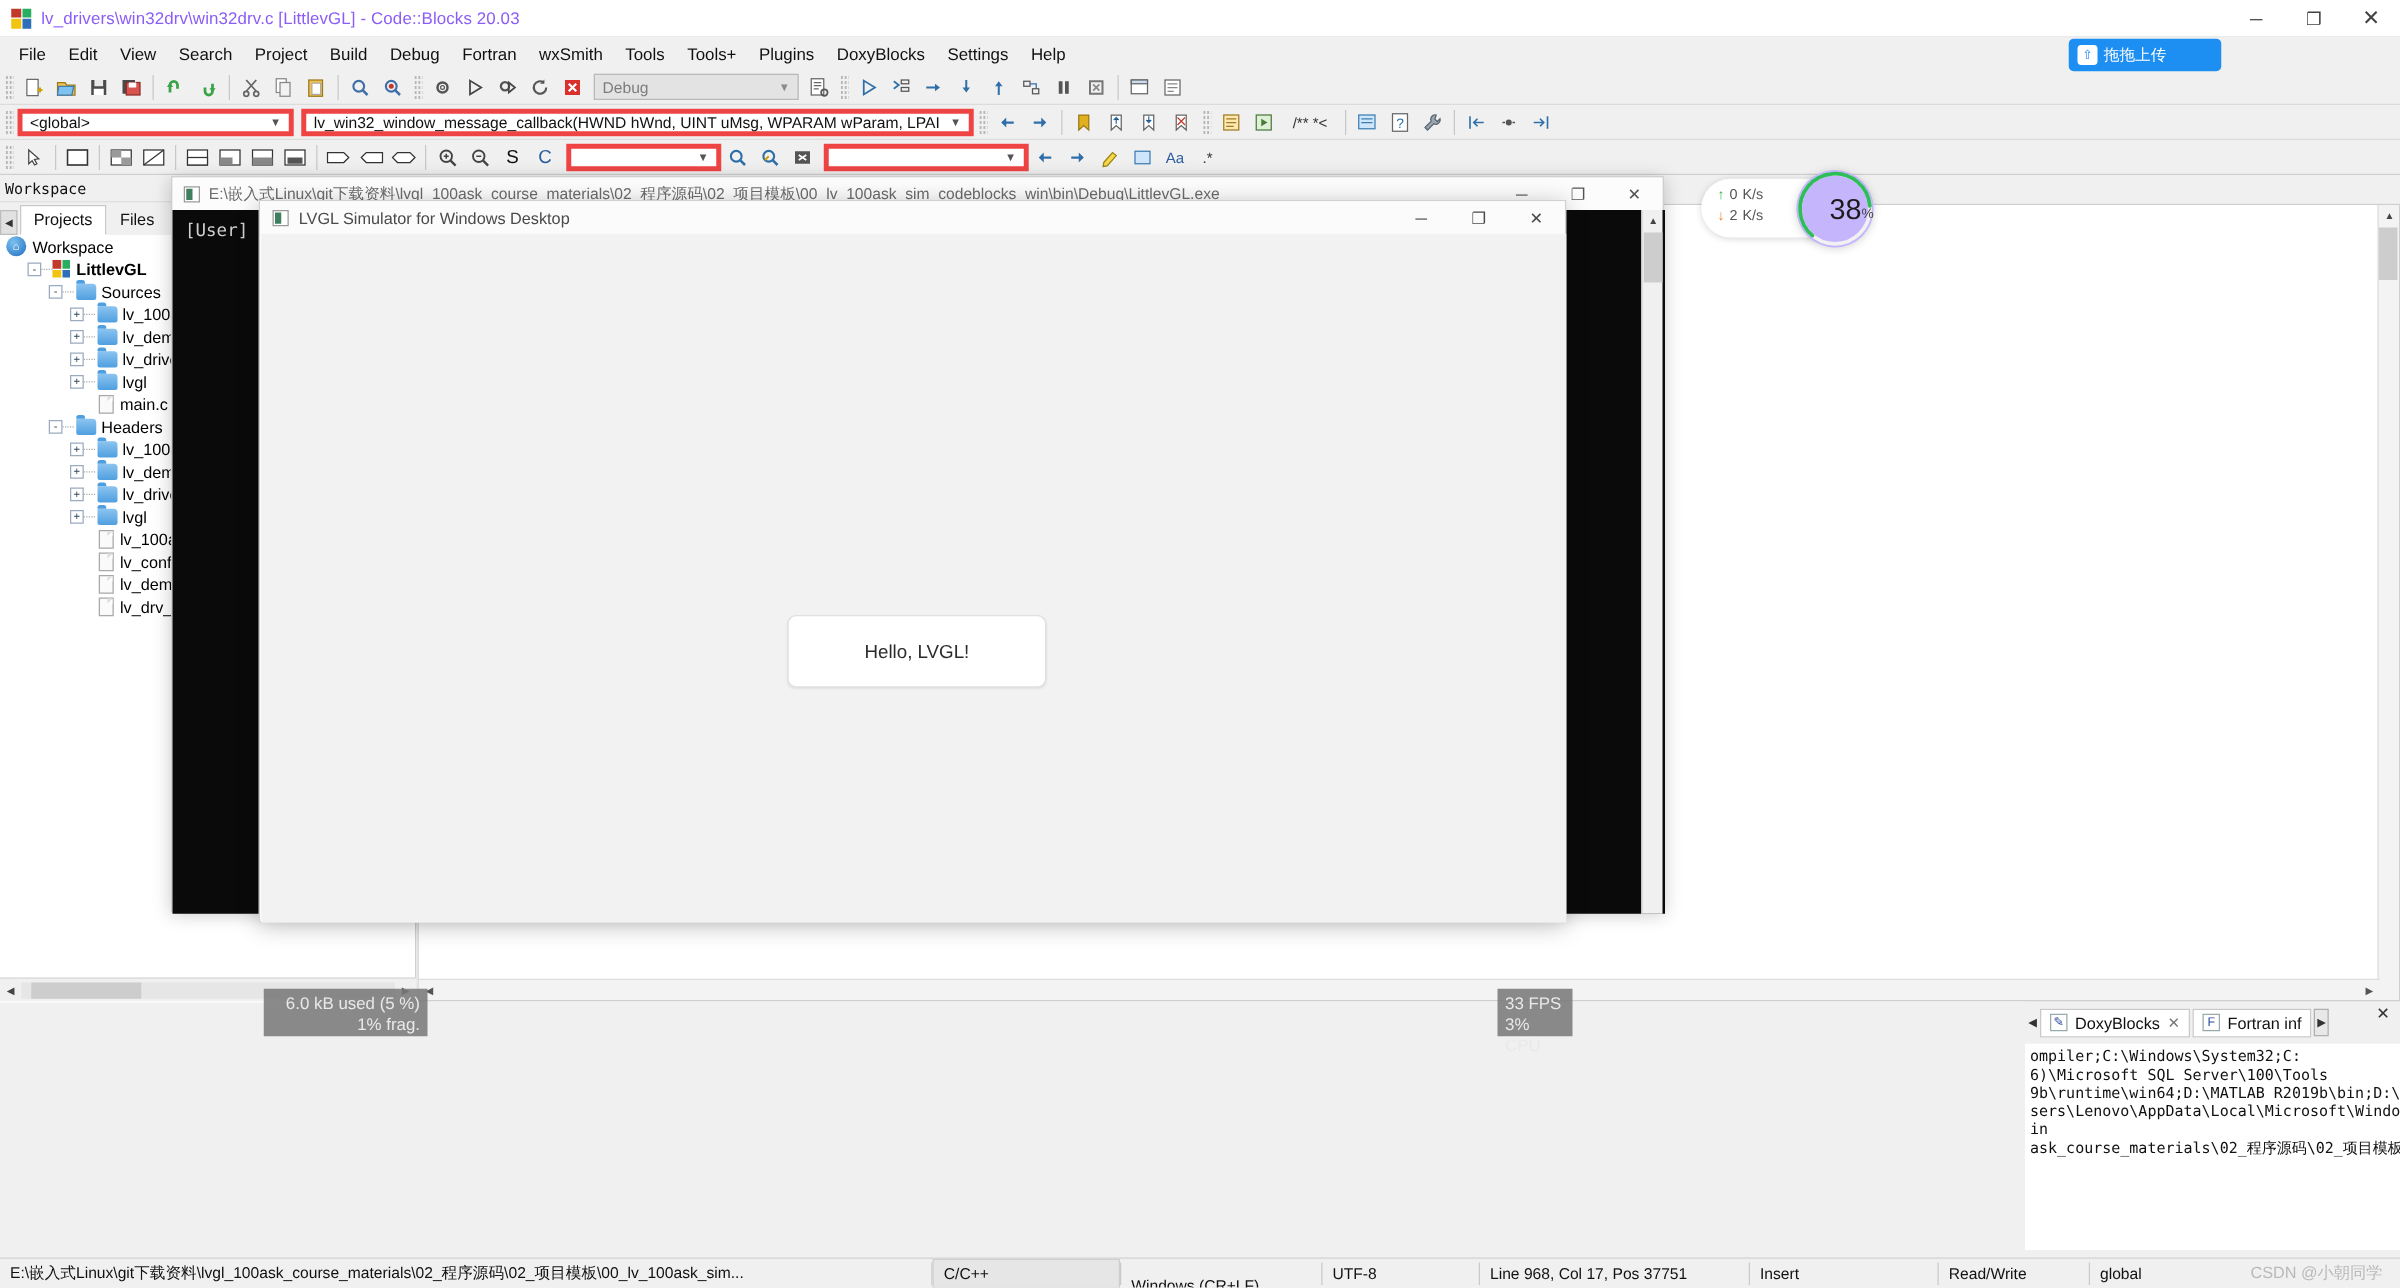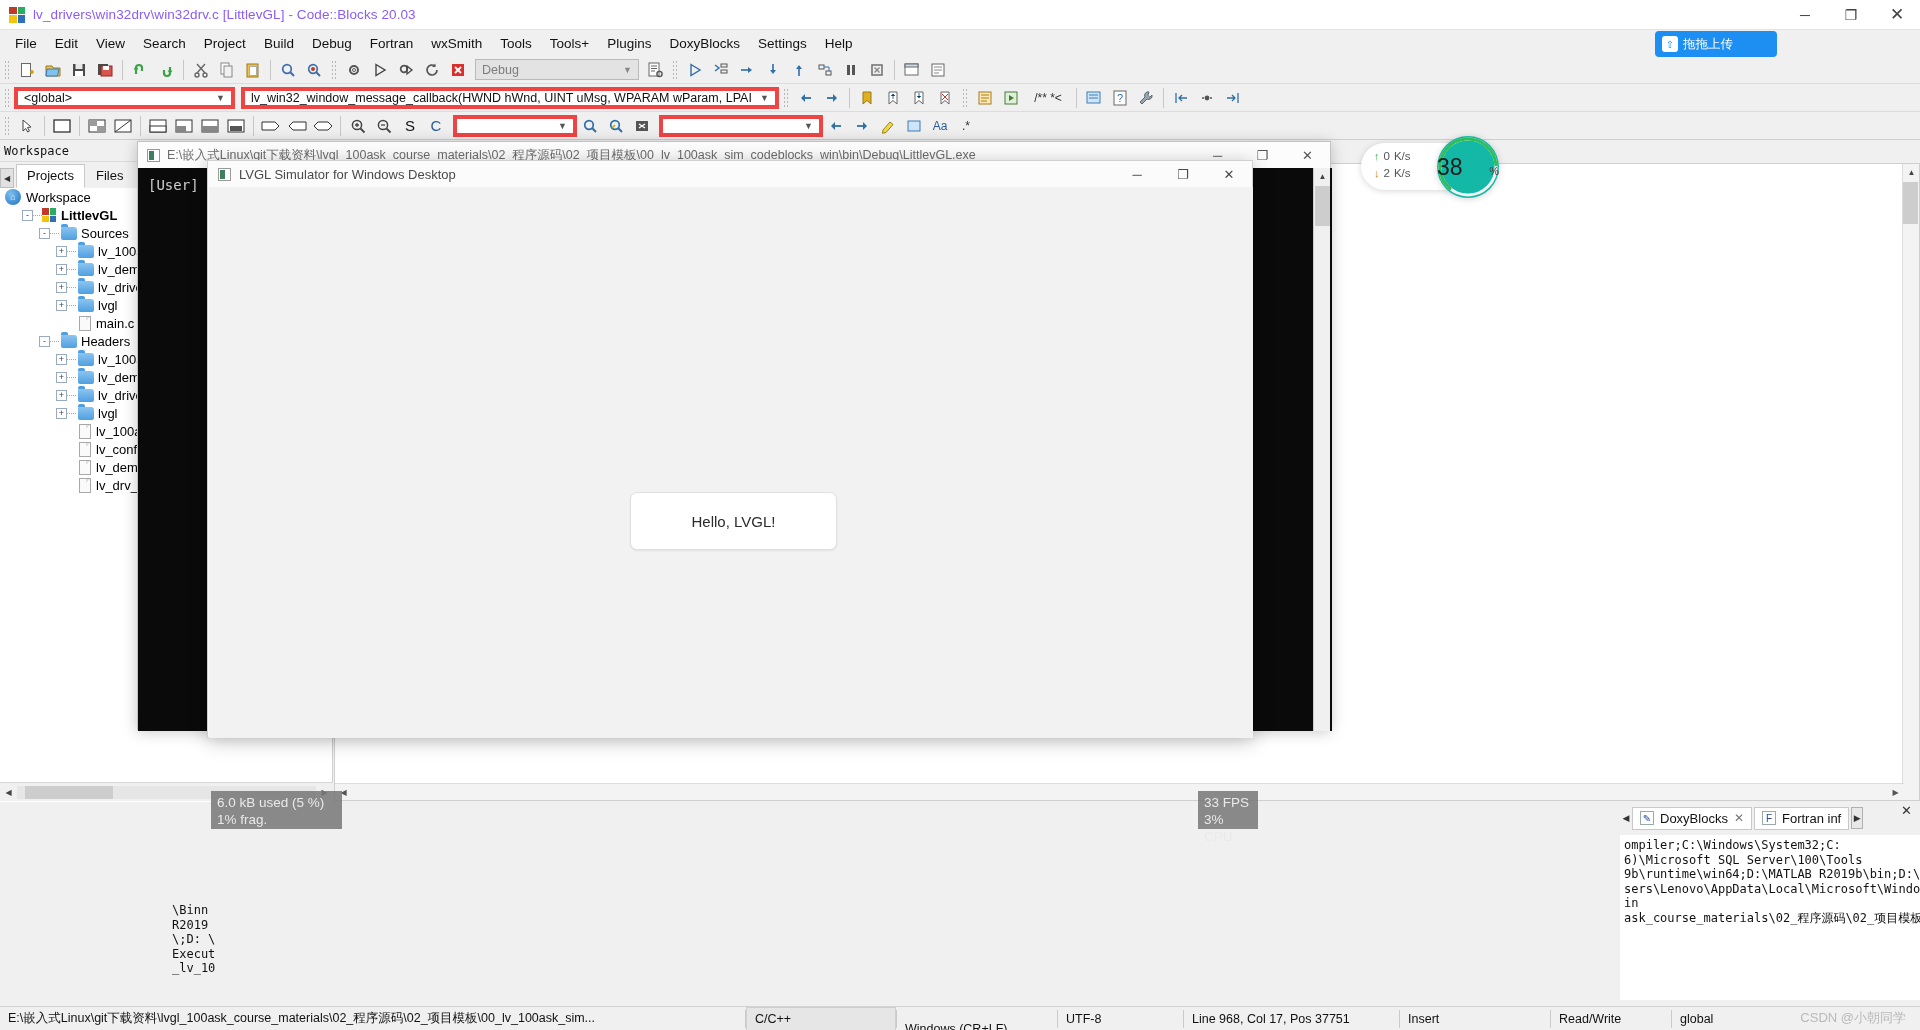--- a/index.html
+++ b/index.html
@@ -189,21 +189,21 @@
   .sim-canvas{ position:absolute; left:1px; top:26px; width:1044px; height:551px; background:#f2f2f2; }
   .lvgl-card{
     position:absolute; left:421px; top:305px; width:207px; height:58px;
     background:#fff; border:1px solid #e0e0e0; border-radius:7px;
     display:flex; align-items:center; justify-content:center;
     font-size:15px; color:#2b2b2b; box-shadow:0 1px 2px rgba(0,0,0,.07);
   }
   .mem-badge{
     position:absolute; left:2px; top:604px; width:131px; height:38px;
     background:rgba(122,122,122,.88); color:#e9e9e9; font-size:13.5px;
-    padding:3px 6px; line-height:17px;
+    padding:3px 6px; line-height:17px;text-align:right;
   }
   .fps-badge{
     position:absolute; left:989px; top:604px; width:60px; height:38px;
     background:rgba(122,122,122,.88); color:#e9e9e9; font-size:13.5px;
     padding:3px 6px; line-height:17px; text-align:left;
   }
 
   
   .statusbar{
     position:absolute; left:0; bottom:0; width:1920px; height:24px;
@@ -217,22 +217,22 @@
   .netwidget{
     position:absolute; left:1361px; top:143px; width:104px; height:47px;
     background:#fff; border-radius:24px 0 0 24px; box-shadow:0 1px 6px rgba(0,0,0,.16);
     padding:5px 6px 0 13px; font-size:11.5px; color:#555;
   }
   .netrow{ display:flex; align-items:center; gap:4px; line-height:17px; }
   .arrow-up{ color:#3ab54a; font-size:11px;}
   .arrow-down{ color:#f07c20; font-size:11px;}
   .cpu-ring{
     position:absolute; left:1437px; top:136px; width:62px; height:62px; border-radius:50%;
-    background:#14b8a6; box-shadow:0 1px 7px rgba(0,0,0,.17);
-    display:flex; align-items:center; justify-content:space-between;
+    background:#c4b5fd; box-shadow:0 1px 7px rgba(0,0,0,.17);
+    display:flex; align-items:center; justify-content:flex-end;
   }
   .cpu-ring svg{ position:absolute; left:0; top:0; }
   .cpu-num{ font-size:23px; color:#1b1b1b; position:relative; z-index:2; }
   .cpu-pct{ font-size:11px; color:#444; position:relative; z-index:2; margin-top:7px;}
   .upload-btn{
     position:absolute; left:1655px; top:31px; width:122px; height:26px;
     background:#1d8ef2; border-radius:4px; display:flex; align-items:center; gap:5px;
     padding-left:7px; color:#fff; font-size:12.5px;
   }
   .upload-ico{ width:16px; height:16px; background:#fff; border-radius:3px; color:#1d8ef2;
@@ -880,27 +880,20 @@
     </div>
     <div class="console-body">
       <div class="cons-text">[User]</div>
     </div>
     <div class="cons-vscroll">
       <div class="cvs-arrow">▲</div>
       <div class="cvs-thumb"></div>
     </div>
   </div>
 
-  <div style="position:absolute; left:172px; top:903px; width:120px;
-              font-family:'DejaVu Sans Mono','Liberation Mono',monospace; font-size:12px;
-              color:#111; line-height:14.5px; white-space:pre;" id="constail">\Binn
-R2019
-\;D: \
-Execut
-_lv_10</div>
 
   <div class="sim">
     <div class="sim-title">
       <div class="sim-icon"></div>
       <div class="sim-title-text">LVGL Simulator for Windows Desktop</div>
       <div class="sim-ctrls">
         <div class="sim-btn">─</div>
         <div class="sim-btn">❐</div>
         <div class="sim-btn">✕</div>
       </div>

